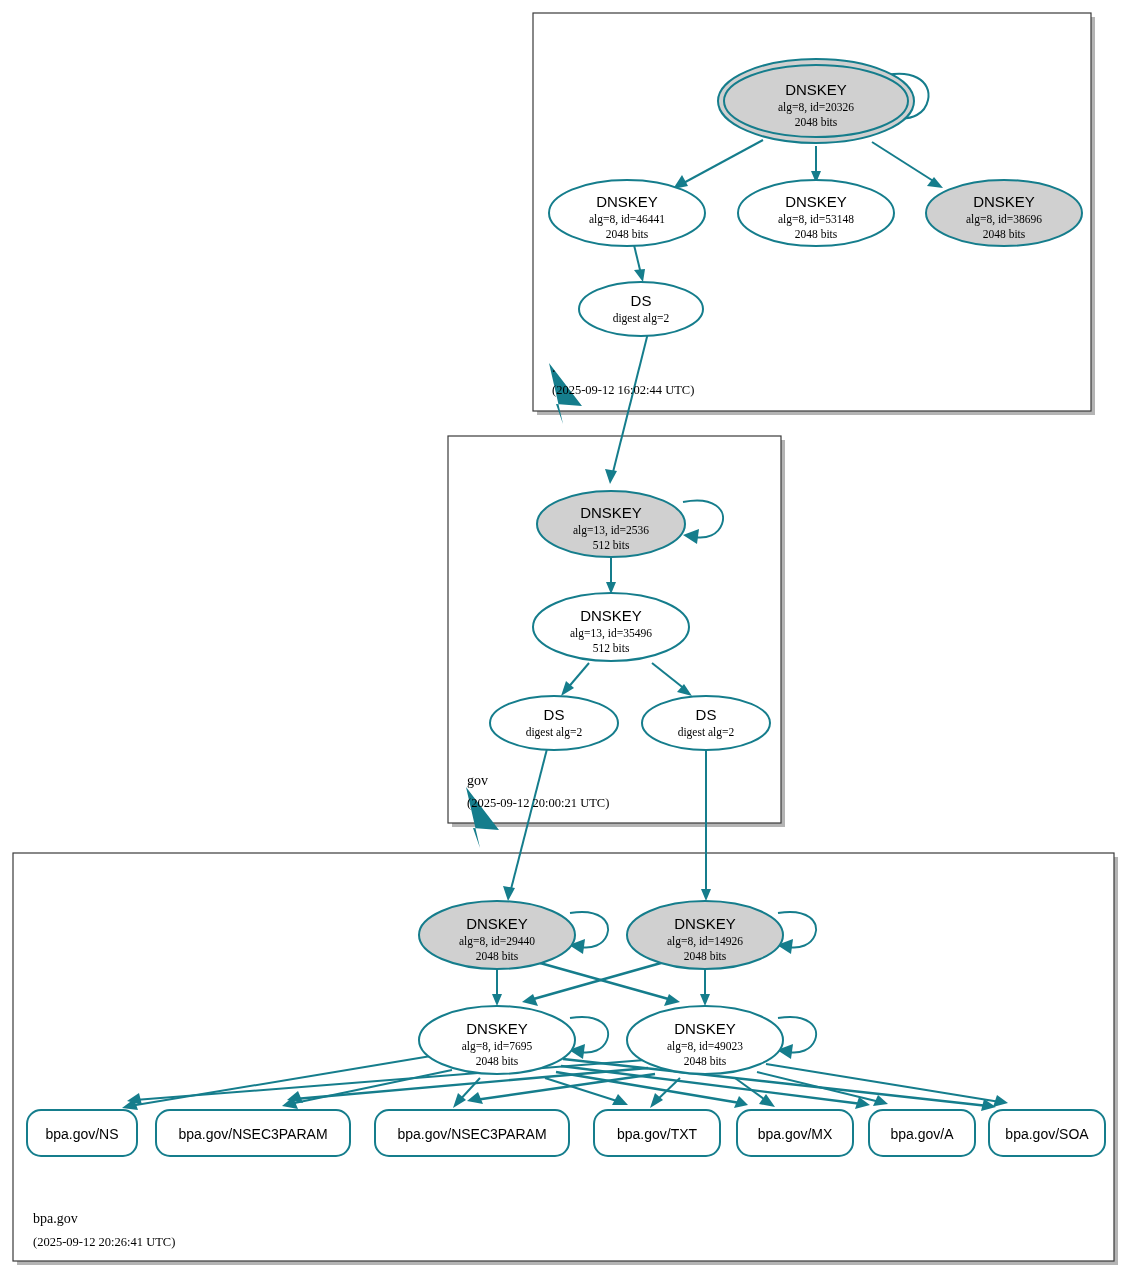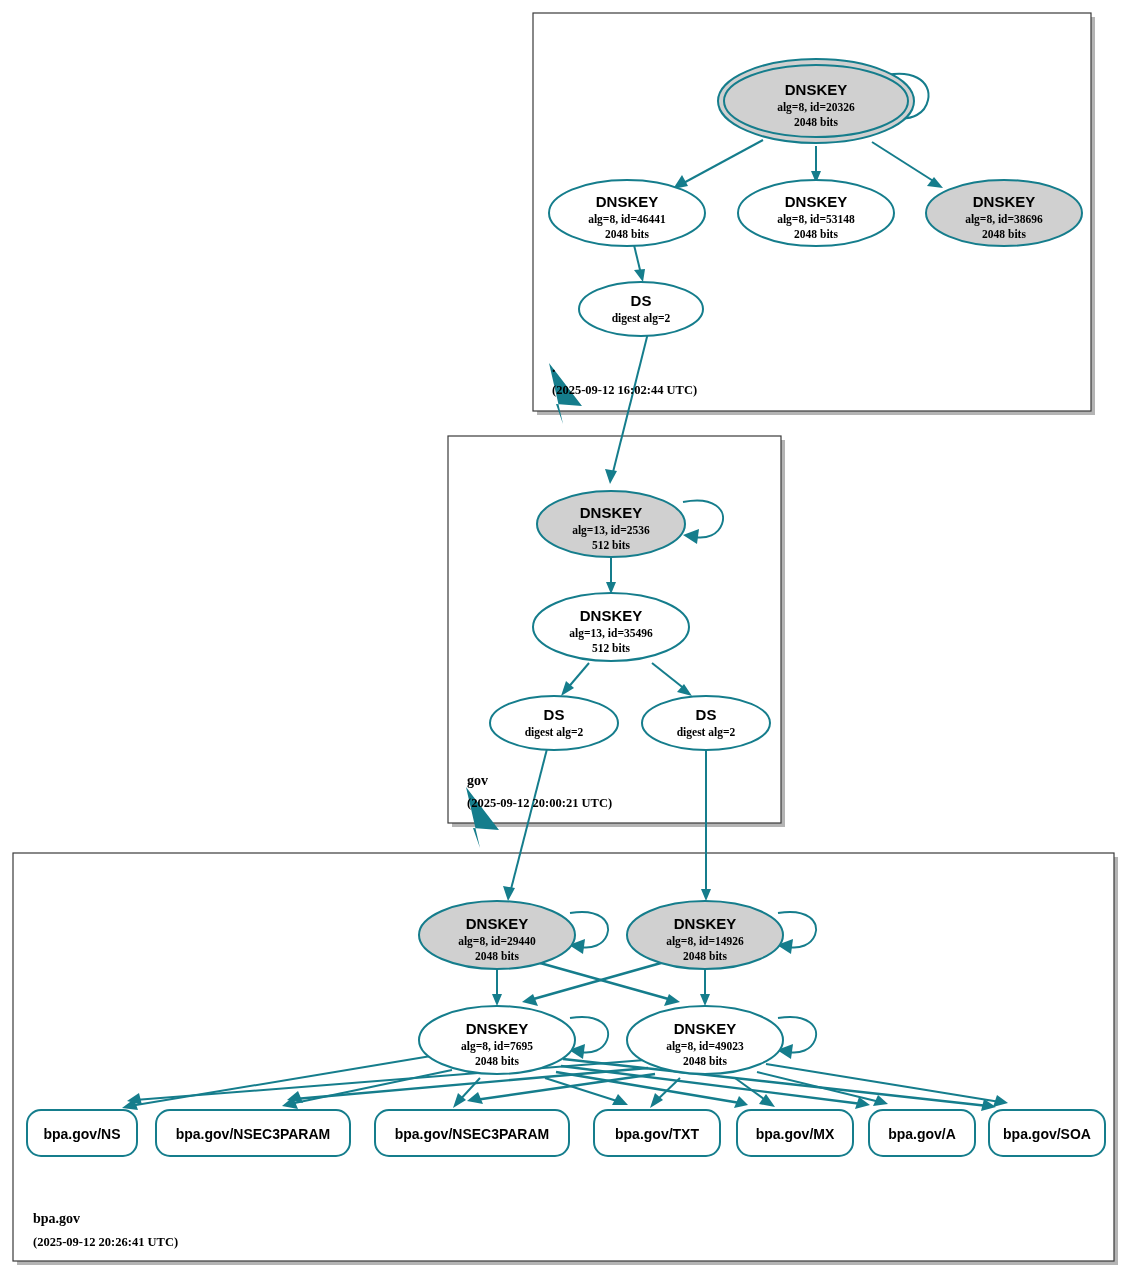--- a/index.html
+++ b/index.html
@@ -9,21 +9,20 @@
   }
   body {
     font-family: "Liberation Sans", sans-serif;
   }
   #canvas {
     position: relative;
     width: 1132px;
     height: 1278px;
     overflow: hidden;
     background: #ffffff;
-    font-weight: bold;
   }
   svg#graph {
     position: absolute;
     left: 0;
     top: 0;
     width: 1132px;
     height: 1278px;
   }
   .zone-box {
     fill: #ffffff;

